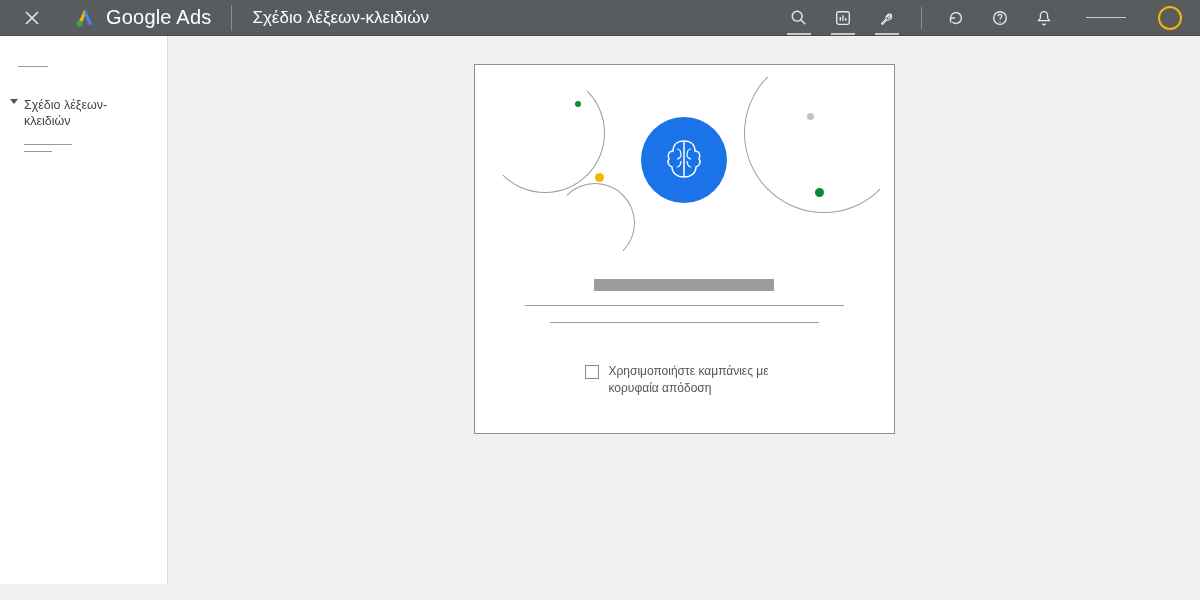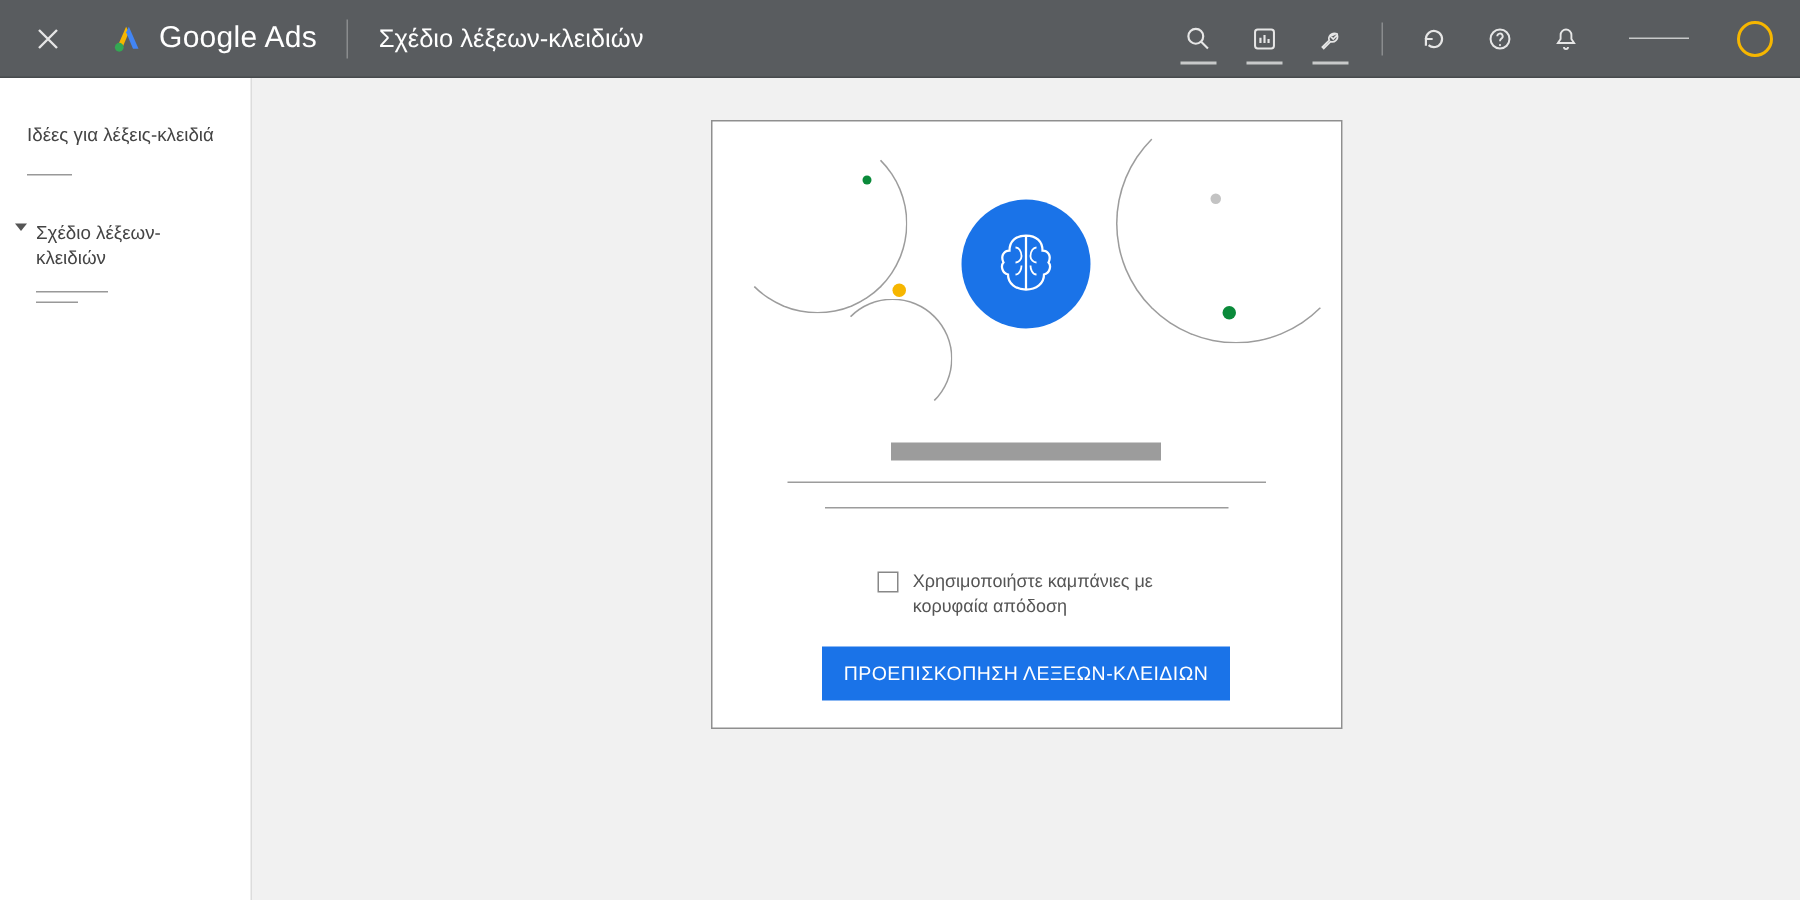--- a/index.html
+++ b/index.html
@@ -1,18 +1,18 @@
 <!DOCTYPE html>
 <html><head>
 <meta charset="utf-8">
 <style>
 * { margin: 0; padding: 0; box-sizing: border-box; }
 body { font-family: Arial, sans-serif; background: #f1f1f1; width: 1200px; height: 600px; overflow: hidden; }
 
-.topbar { height: 52px; background: #595c5f; display: flex; align-items: center; padding: 0 18px; color: #fff; border-bottom: 1px solid #474a4d; }
+.topbar { height: 36px; background: #595c5f; display: flex; align-items: center; padding: 0 18px; color: #fff; border-bottom: 1px solid #474a4d; }
 .close-x { width: 28px; height: 28px; display: flex; align-items: center; justify-content: center; cursor: pointer; margin-right: 28px; }
 .logo-wrap { display: flex; align-items: center; gap: 10px; }
 .logo-ads { width: 22px; height: 22px; position: relative; }
 .brand-text { font-size: 20px; font-weight: 400; letter-spacing: 0.2px; }
 .topbar-divider { width: 1px; height: 26px; background: #8a8c8e; margin: 0 20px; }
 .page-title { font-size: 17px; font-weight: 400; }
 .topbar-spacer { flex: 1; }
 .topbar-icons { display: flex; align-items: center; gap: 20px; }
 .icon-btn { width: 24px; height: 24px; display: flex; align-items: center; justify-content: center; cursor: pointer; position: relative; }
 .icon-underline::after { content: ""; position: absolute; left: 0; right: 0; bottom: -5px; height: 1.5px; background: #c8c9ca; }
@@ -107,21 +107,20 @@
           <path d="M8.5 16 a1.5 1.5 0 0 0 3 0" stroke="#e6e6e6" stroke-width="1.4" fill="none"></path>
         </svg>
     </div>
     <div class="user-line"></div>
     <div class="avatar-circle"></div>
   </div>
 </div>
 
 <div class="main">
   <div class="sidebar">
-    <div class="side-item heading">Ιδέες για λέξεις-κλειδιά</div>
     <div class="side-underline"></div>
 
     <div class="side-item heading" style="padding-left:24px;">
       <span class="arrow-caret"></span>
       <span>Σχέδιο λέξεων-κλειδιών</span>
     </div>
     <div class="side-underline short" style="width:48px;"></div>
 
     <div class="side-underline short" style="width:28px;"></div>
   </div>
@@ -146,16 +145,15 @@
 
       <div class="graybar"></div>
       <div class="field-line"></div>
       <div class="field-line short"></div>
 
       <div class="checkbox-row">
         <div class="checkbox-box"></div>
         <div class="checkbox-label">Χρησιμοποιήστε καμπάνιες με κορυφαία απόδοση</div>
       </div>
 
-      <button class="preview-btn">ΠΡΟΕΠΙΣΚΟΠΗΣΗ ΛΕΞΕΩΝ-ΚΛΕΙΔΙΩΝ</button>
     </div>
   </div>
 </div>
 
 </body></html>

